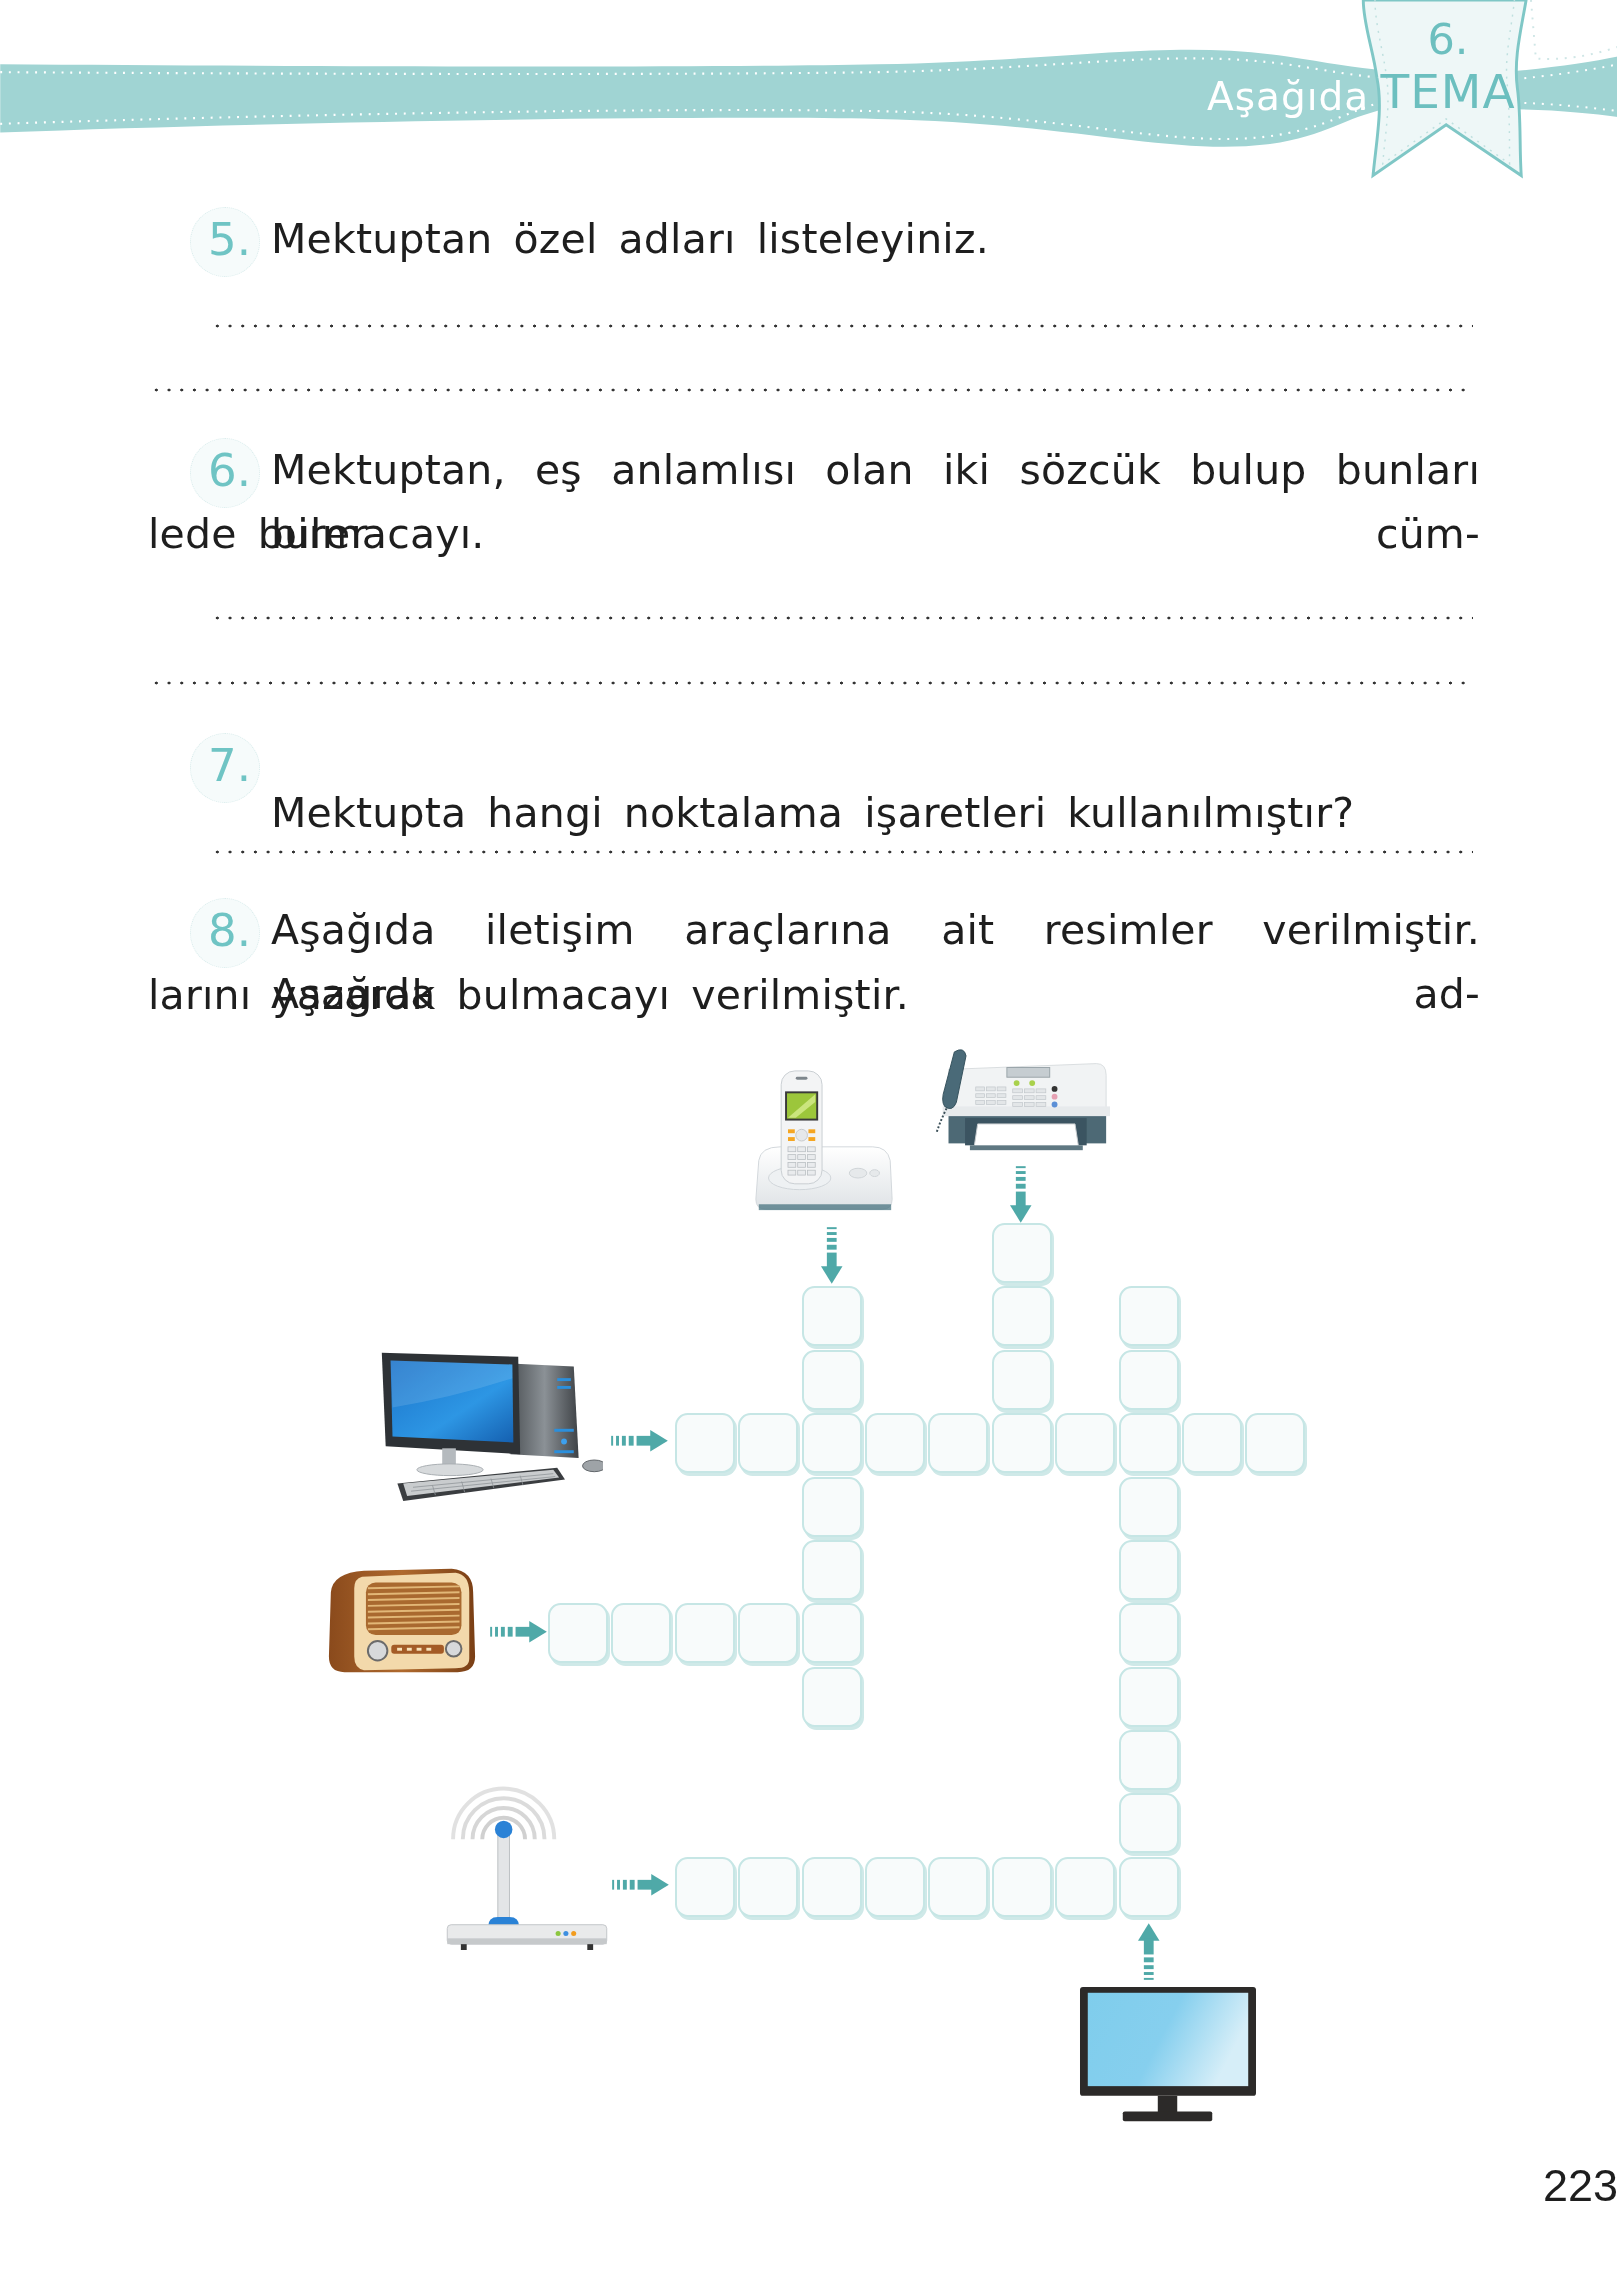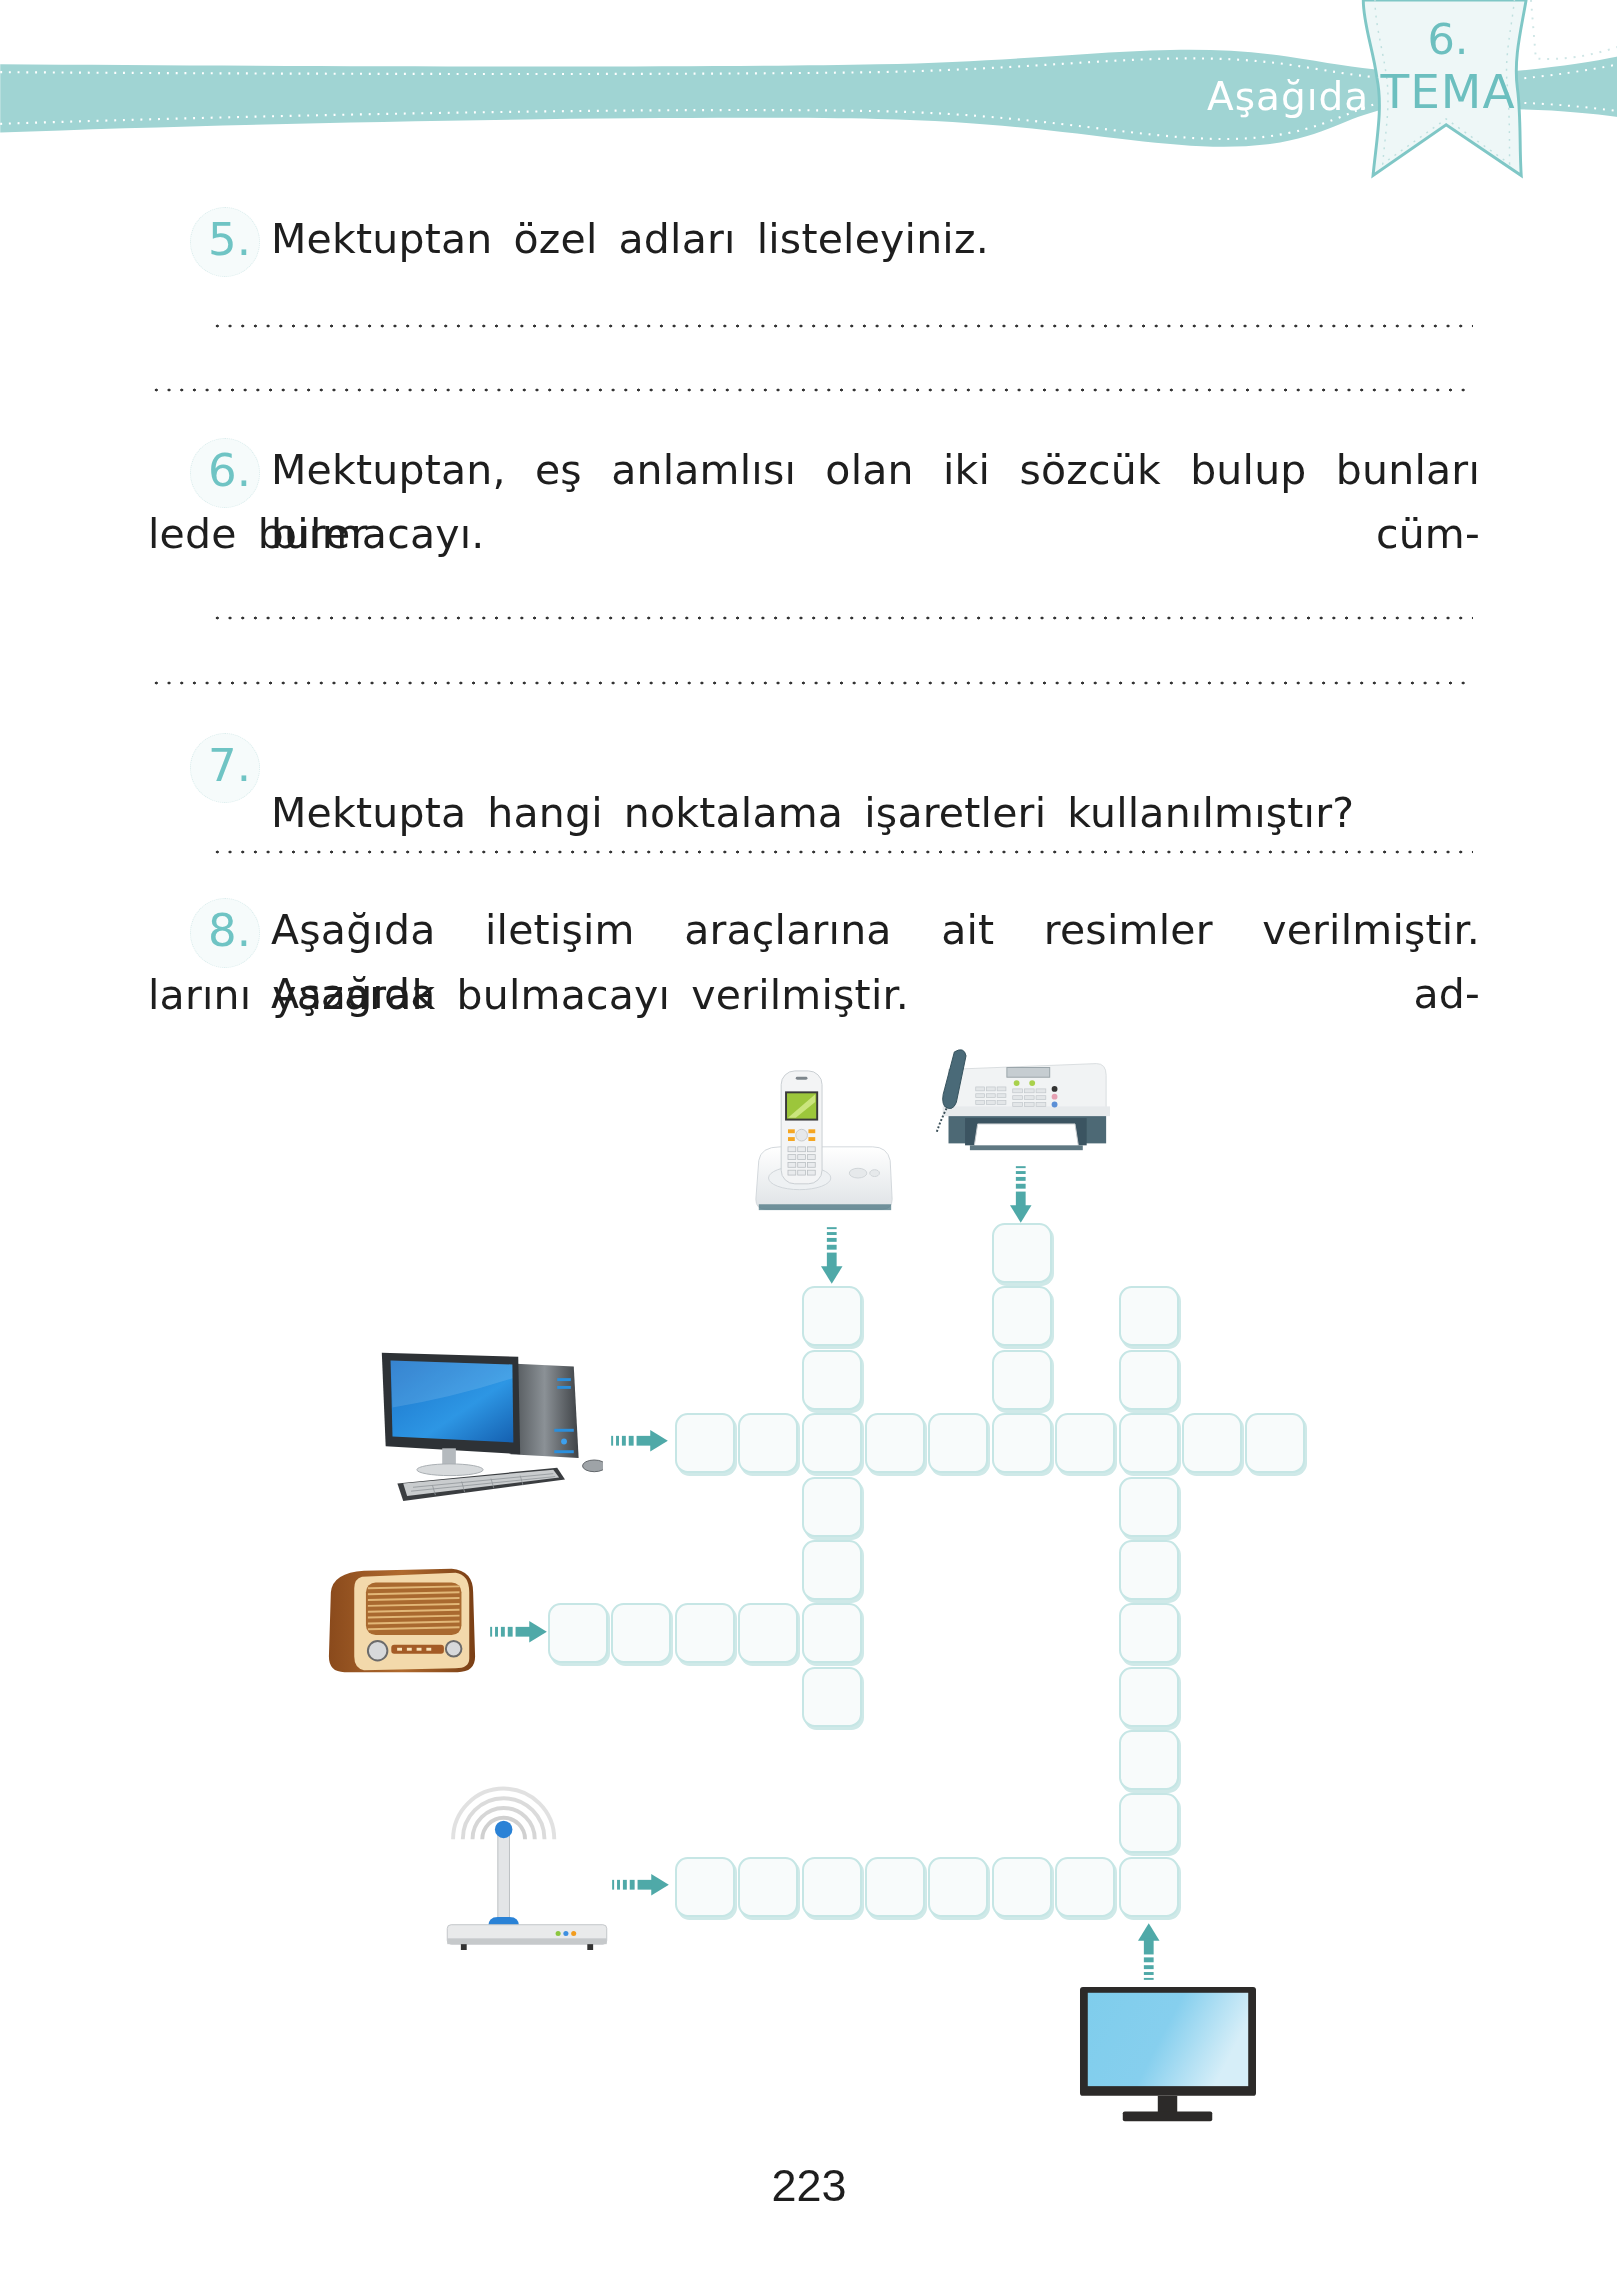--- a/index.html
+++ b/index.html
@@ -24,21 +24,21 @@
            word-spacing:7.8px; letter-spacing:0.2px; }
   .dots { position:absolute; height:3.9px;
           background-image: radial-gradient(circle, #333 1.3px, transparent 1.6px);
           background-size: 12.7px 3.9px; background-repeat: repeat-x; }
 
   
   .cell { position:absolute; width:60px; height:60px; box-sizing:border-box;
           border:2px solid #c6e6e5; border-radius:12.7px; background:#f8fbfb;
           box-shadow: 2px 2.9px 0 #cfe9e8; }
   .arrow { position:absolute; }
-  .pagenum { position:absolute; left:0; width:1618px; text-align:center; top:2160px;
+  .pagenum { position:absolute; left:0; width:1618px; text-align:right; top:2160px;
              font-size:45px; color:#1e1e1e; font-family:"Liberation Sans", sans-serif; }
 </style>
 </head>
 <body>
 
 <div>
   <svg id="header-svg" viewBox="0 0 1659 200" xmlns="http://www.w3.org/2000/svg">
 
     <path d="M0,66 C300,68 700,70 900,66 C1100,62 1200,40 1320,58 C1360,64 1390,70 1420,72 L1420,112 C1380,120 1360,140 1300,148 C1200,160 1100,126 900,122 C700,118 300,125 0,136 Z" fill="#a0d4d3"></path>
 

